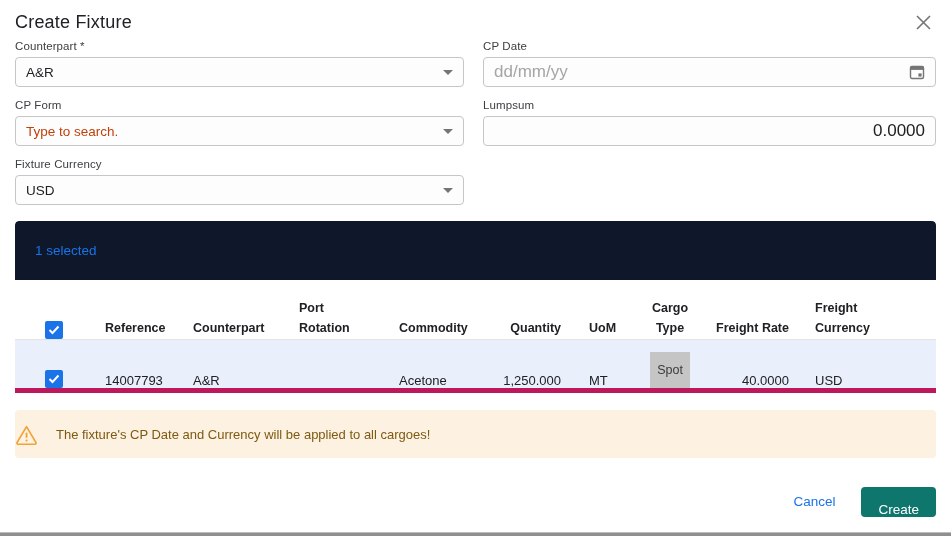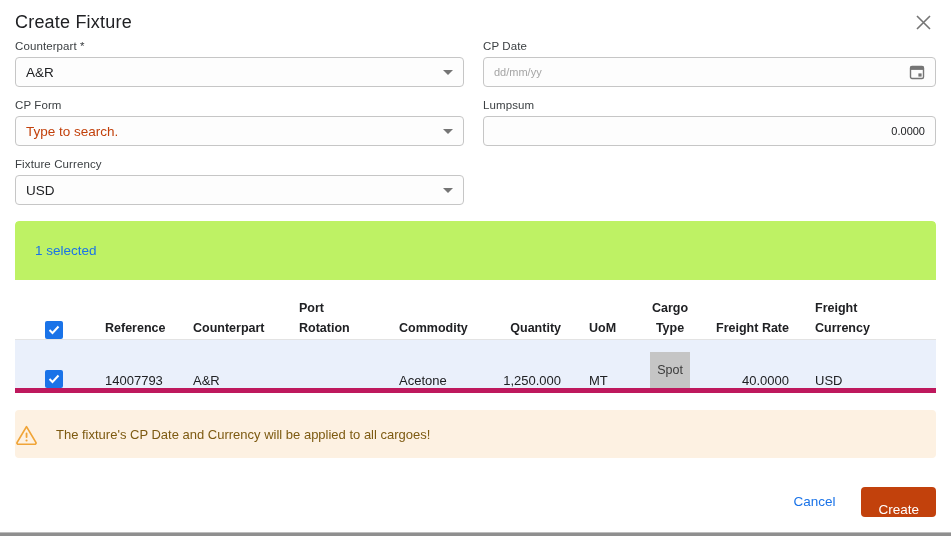--- a/index.html
+++ b/index.html
@@ -13,32 +13,32 @@
   .dialog-title { font-size: 18px; font-weight: 400; color: #202124; line-height: 28px; letter-spacing: .2px; }
   .close-btn { background: none; border: none; cursor: pointer; padding: 4px; margin-top: 2px; line-height: 0; }
 
   
   .form-grid { display: grid; grid-template-columns: 449px 1fr; column-gap: 19px; }
   .field { margin-bottom: 12px; }
   .field label { display: block; font-size: 11.5px; color: #3c4043; margin-bottom: 5px; letter-spacing: .1px; }
   .control { height: 30px; border: 1px solid #c6c6c6; border-radius: 4px; background: #fdfdfd;
     display: flex; align-items: center; padding: 0 10px; font-size: 13.5px; position: relative; }
   .control input { border: none; outline: none; background: transparent; width: 100%; height: 100%;
-    font-size: 11px; font-family: inherit; color: #202124; }
+    font-size: 17px; font-family: inherit; color: #202124; }
   .control input::placeholder { color: #a5a5a5; }
   .control .value { color: #202124; }
   .control .placeholder { color: #c2410c; }
   .control .spacer { flex: 1; }
   .input-right input { text-align: right; }
   .caret { width: 0; height: 0; border-left: 5px solid transparent; border-right: 5px solid transparent;
     border-top: 5px solid #757575; margin-left: 8px; flex: none; }
 
   
   .table-card { margin-top: 4px; border-radius: 4px 4px 0 0; overflow: hidden; }
-  .selected-banner { height: 59px; background: #bef264; border-radius: 4px 4px 0 0;
+  .selected-banner { height: 59px; background: #0f172a; border-radius: 4px 4px 0 0;
     display: flex; align-items: center; padding-left: 20px; }
   .selected-banner span { color: #1a73e8; font-size: 13.5px; }
   .trow { display: flex; align-items: flex-end; }
   .thead { height: 60px; background: #ffffff; border-bottom: 1px solid #e3e3e3;
     font-size: 12.5px; font-weight: 700; line-height: 1.65; }
   .tbody-row { height: 53px; background: #eaf0fb; border-bottom: 5px solid #be185d; font-size: 13px; }
   .cell { padding-left: 14px; }
   .col-check { width: 76px; padding-left: 30px; }
   .col-ref { width: 88px; }
   .col-cpt { width: 106px; }
@@ -59,21 +59,21 @@
 
   
   .warning { margin-top: 17px; height: 48px; background: #fdf1e2; border-radius: 4px;
     display: flex; align-items: center; gap: 18px; }
   .warning-text { color: #7d5a11; font-size: 13px; }
 
   
   .footer { display: flex; justify-content: flex-end; align-items: center; gap: 14px; margin-top: 28px; }
   .btn-text { background: none; border: none; color: #1a73e8; font-size: 13.5px; font-weight: 500;
     font-family: inherit; cursor: pointer; padding: 8px 12px; }
-  .btn-primary { background: #c2410c; border: none; color: #ffffff; font-size: 13.5px; font-weight: 500;
+  .btn-primary { background: #0f766e; border: none; color: #ffffff; font-size: 13.5px; font-weight: 500;
     font-family: inherit; cursor: pointer; padding: 15px 17px; border-radius: 4px; height: 16px; }
 
   .bottom-strip { position: absolute; left: 0; right: 0; bottom: 0; height: 4px;
     background: #8f8f8f; border-top: 1px solid #bdbdbd; }
 </style>
 </head>
 <body>
 
 <div class="dialog">
 

